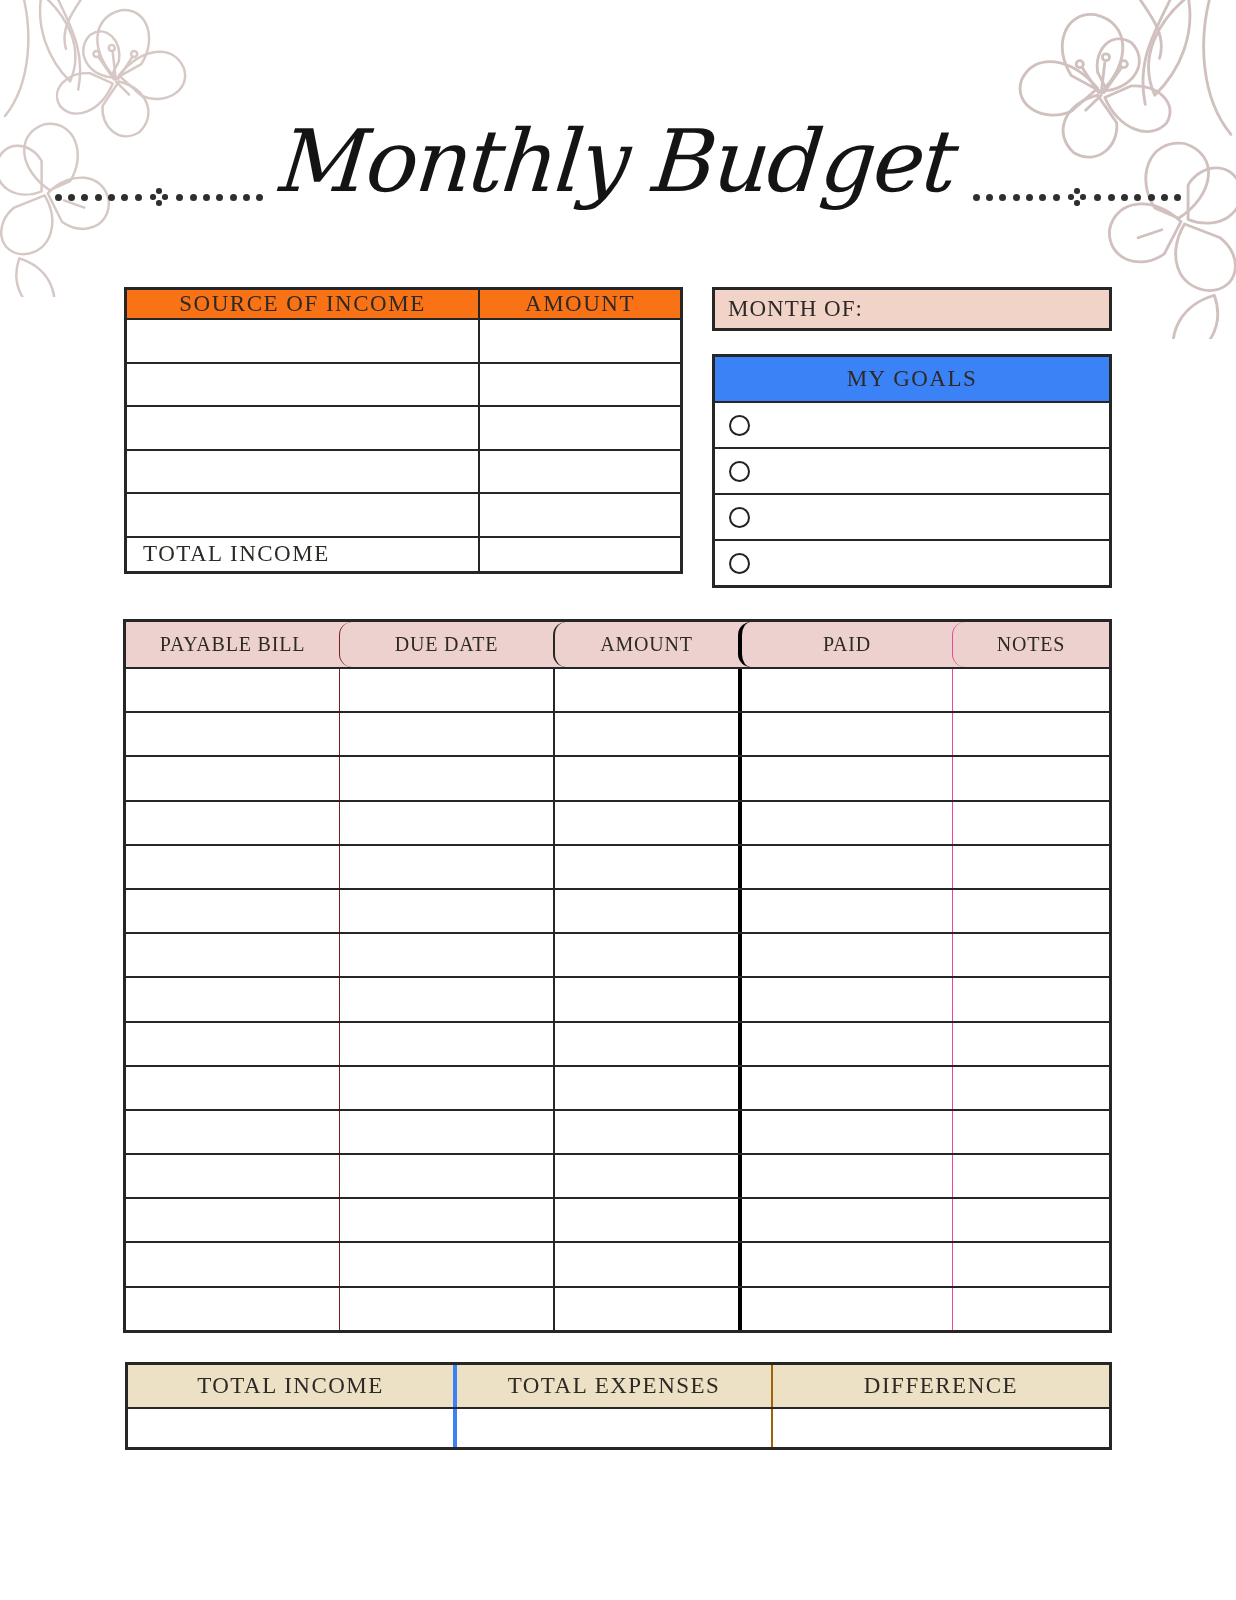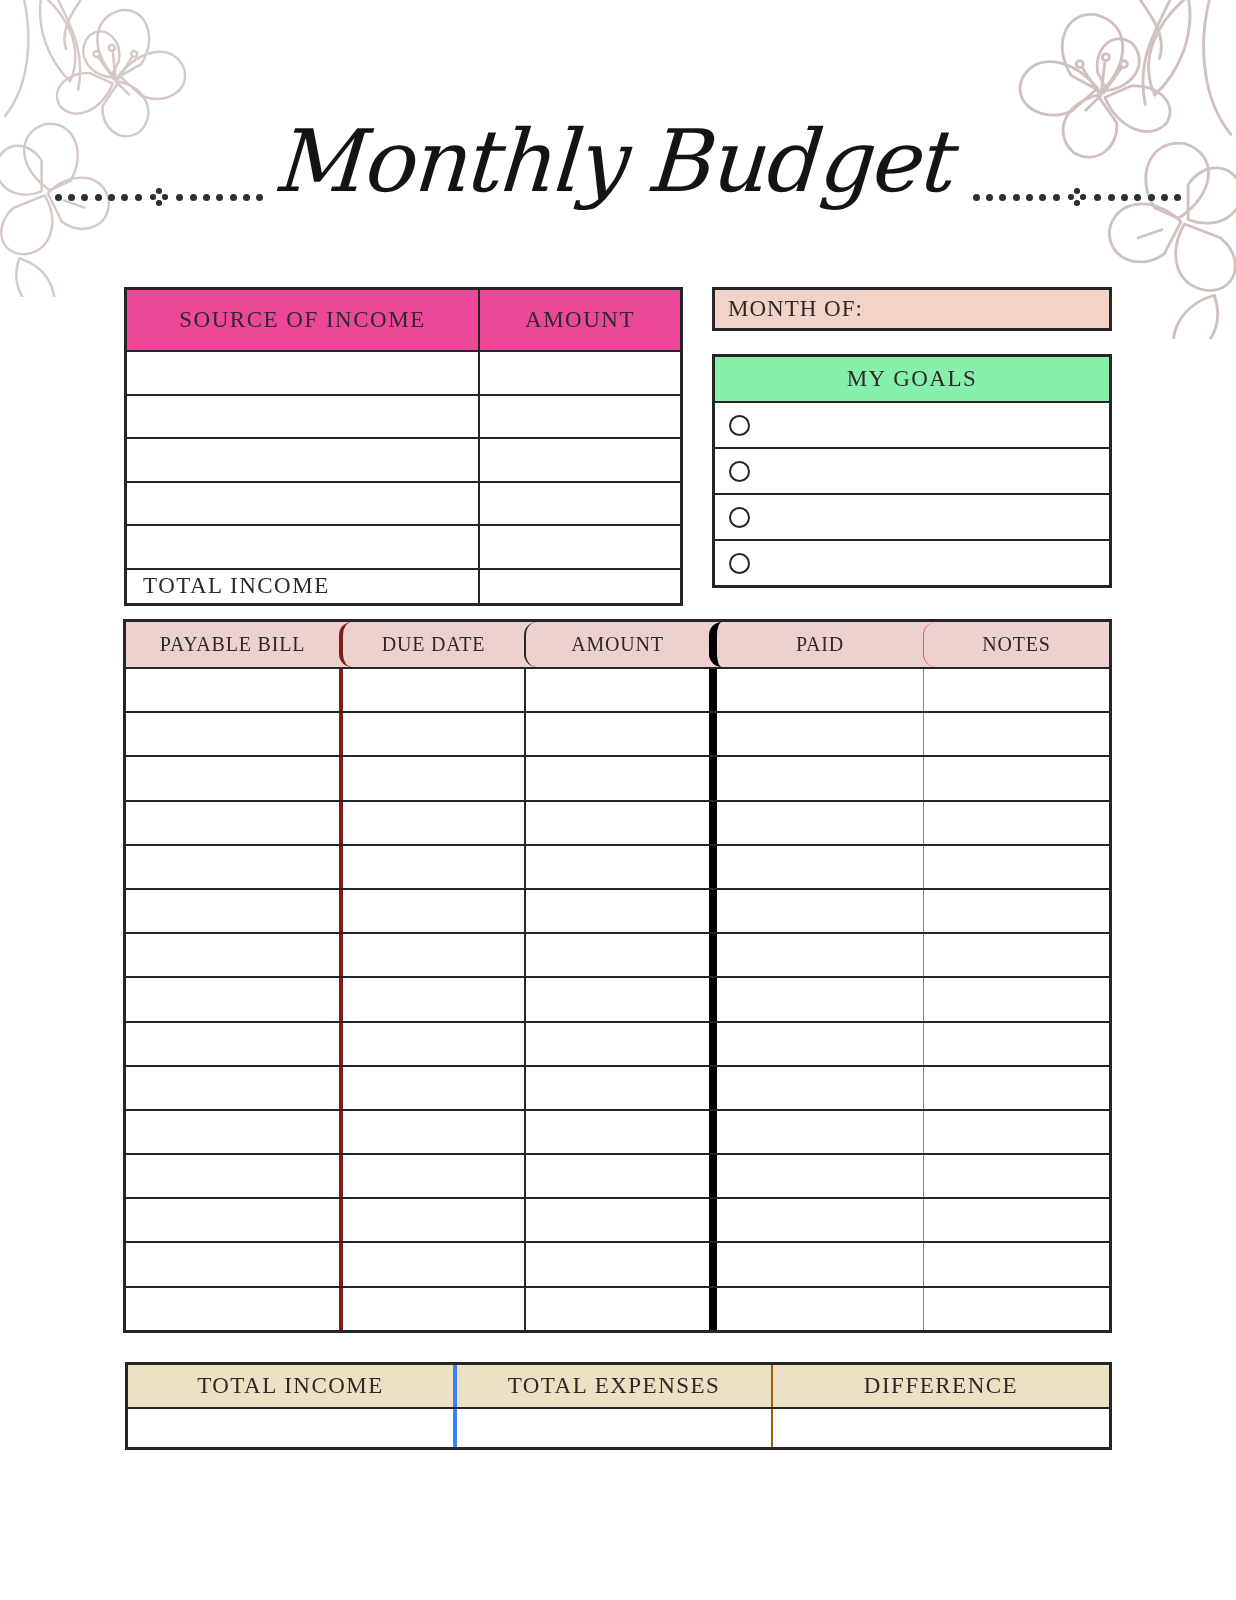--- a/index.html
+++ b/index.html
@@ -25,44 +25,44 @@
   .diamond .dot.sm{width:5.5px;height:5.5px;position:absolute;margin:0;}
   .diamond .d1{top:0;left:6.2px}.diamond .d2{top:6.2px;left:0}.diamond .d3{top:6.2px;left:12.4px}.diamond .d4{top:12.4px;left:6.2px}
   
   .tbl{position:absolute;box-sizing:border-box;border:3px solid #262626;background:#fff;}
   .tr{display:flex;box-sizing:border-box;}
   .td{box-sizing:border-box;}
   .th{display:flex;align-items:center;justify-content:center;font-size:23px;letter-spacing:1.5px;color:#2d2926;}
   .th.left{justify-content:flex-start;padding-left:16px;}
   
   .income{left:124px;top:287px;width:559px;}
-  .income .head{height:60px;background:#ec4899;font-family:Liberation Serif, serif;}
+  .income .head{height:28px;background:#f97316;font-family:Liberation Serif, serif;}
   .income .body{height:43.6px;border-top:2px solid #262626;}
   .income .foot{height:35px;border-top:2px solid #262626;}
   .income .c1{width:351px;}
   .income .c2{flex:1;border-left:2px solid #262626;}
   
   .monthbox{left:712px;top:287px;width:400px;height:44px;background:#f1d3c7;display:flex;align-items:center;}
   .monthbox .label{font-size:23px;letter-spacing:1px;padding-left:13px;}
   .monthbox .field{flex:1;height:100%;}
   
   .goals{left:712px;top:354px;width:400px;}
-  .goals .head{height:44px;background:#86efac;}
+  .goals .head{height:44px;background:#3b82f6;}
   .goals .grow{height:46px;border-top:2px solid #262626;display:flex;align-items:center;}
   .circle{width:21px;height:21px;border:2.2px solid #222;border-radius:50%;margin-left:14px;box-sizing:border-box;}
   .goal-line{flex:1;height:100%;}
   
   .bills{left:123px;top:619px;width:989px;}
   .bills .head{height:45px;background:#edd1cf;}
   .bills .head .th{font-size:20px;letter-spacing:0.8px;border-radius:13px;}
   .bills .body{height:44.2px;border-top:2px solid #262626;}
   .bills .b1{width:213px;}
-  .bills .b2{width:185px;border-left:4px solid #7f1d1d;}
+  .bills .b2{width:214px;border-left:1px solid #7f1d1d;}
   .bills .b3{width:185px;border-left:2px solid #262626;}
-  .bills .b4{width:214px;border-left:8px solid #000000;}
+  .bills .b4{width:214px;border-left:4px solid #000000;}
   .bills .b5{flex:1;border-left:1px solid #ec4899;}
   
   .summary{left:125px;top:1362px;width:987px;}
   .summary .head{height:42px;background:#ece0c5;}
   .summary .body{height:40px;border-top:2px solid #262626;}
   .summary .s1{width:325px;}
   .summary .s2{width:318px;border-left:4px solid #3b82f6;}
   .summary .s3{flex:1;border-left:2px solid #a16207;}
 </style>
 </head>

